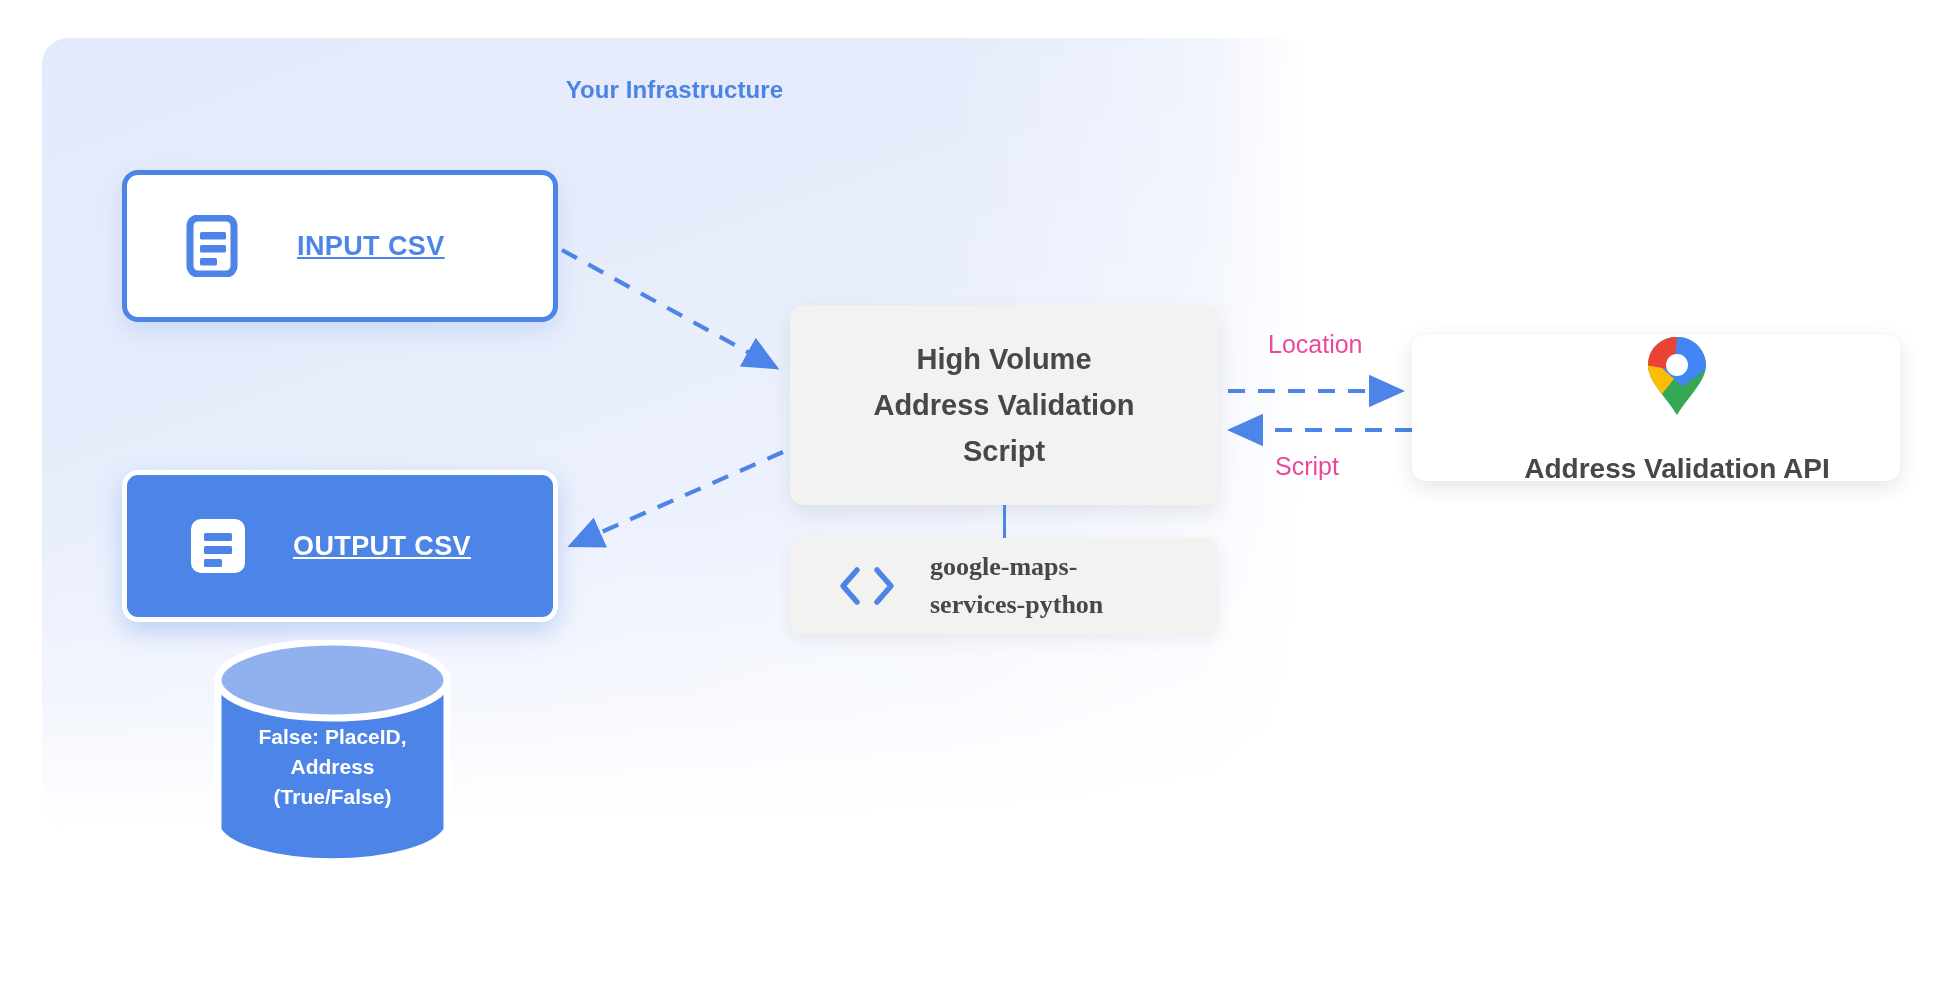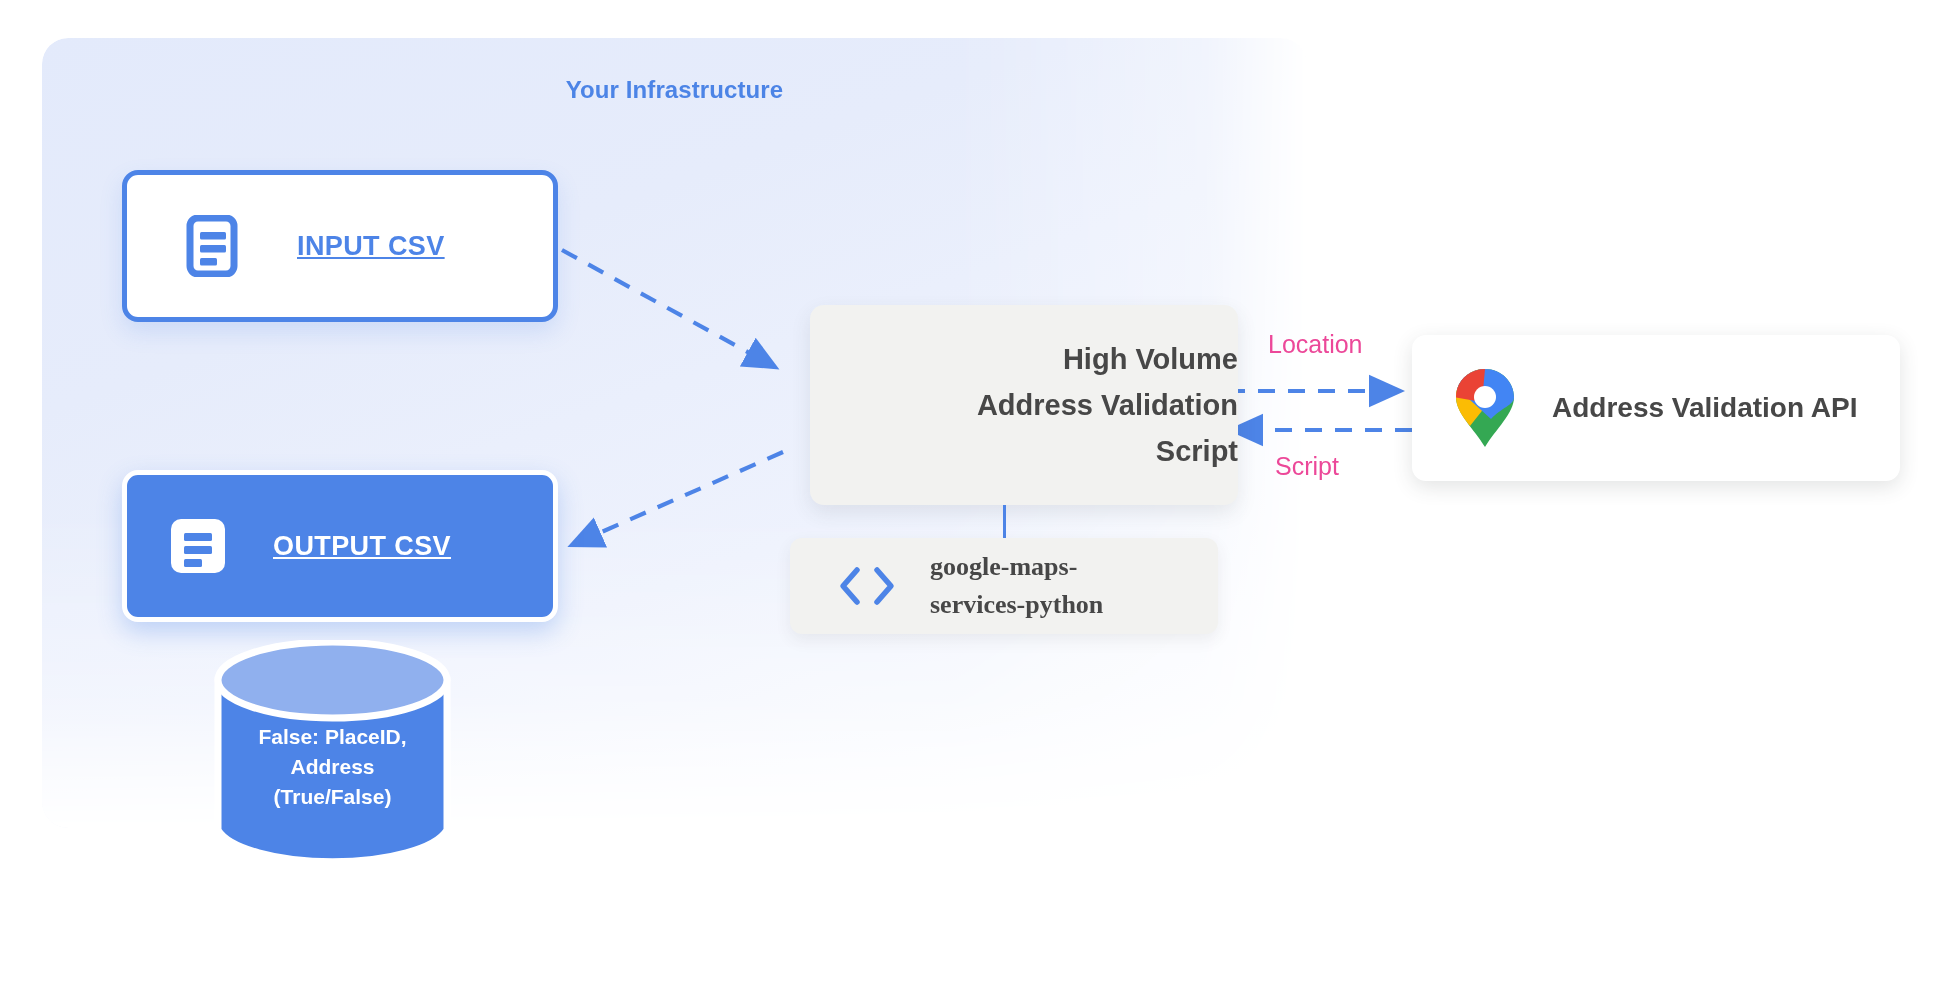--- a/index.html
+++ b/index.html
@@ -33,37 +33,36 @@
   .input-csv{
     left:122px;top:170px;width:436px;height:152px;
     background:#ffffff;border:5px solid #4d84e7;border-radius:16px;
     box-shadow:0 10px 22px rgba(77,132,231,.17);
     padding-left:56px;gap:52px;
   }
   .output-csv{
     left:122px;top:470px;width:436px;height:152px;
     background:#4d84e7;border:5px solid #ffffff;border-radius:16px;
     box-shadow:0 10px 24px rgba(77,132,231,.30);
-    padding-left:40px;gap:44px;
+    padding-left:60px;gap:44px;
   }
   .node-label{font-size:27px;font-weight:700;letter-spacing:.4px;text-decoration:underline;}
   .input-csv .node-label{color:#4d84e7;}
   .output-csv .node-label{color:#ffffff;}
 
   
   .doc-icon{width:62px;height:62px;position:relative;flex:0 0 auto;}
   .doc-icon svg{display:block;width:62px;height:62px;}
 
   
   .script-box{
     left:790px;top:305px;width:428px;height:200px;
     background:#f2f2f0;border-radius:14px;
-    flex-direction:column;justify-content:center;align-items:flex-end;
+    flex-direction:column;justify-content:center;align-items:center;
     box-shadow:0 8px 20px rgba(60,64,67,.10);
-    margin-left:20px;
   }
   .script-line{font-size:29px;font-weight:700;color:#474747;line-height:46px;text-align:center;}
 
   .connector{
     position:absolute;left:1003px;top:505px;width:3px;height:33px;background:#4d84e7;
   }
 
   .lib-box{
     left:790px;top:538px;width:428px;height:96px;
     background:#f2f2f0;border-radius:12px;
@@ -73,20 +72,21 @@
   .code-icon{flex:0 0 auto;width:62px;height:46px;}
   .code-icon svg{display:block;}
   .lib-label{font-size:26px;font-weight:700;color:#474747;line-height:38px;font-family:Liberation Serif, serif;}
 
   
   .api-box{
     left:1412px;top:335px;width:488px;height:146px;
     background:#ffffff;border-radius:14px;
     align-items:center;padding-left:42px;gap:36px;
     box-shadow:0 6px 20px rgba(60,64,67,.14);
+    flex-direction:column;
   }
   .gmaps-pin{flex:0 0 auto;width:62px;height:82px;}
   .gmaps-pin svg{display:block;}
   .api-label{font-size:28px;font-weight:700;color:#474747;white-space:nowrap;}
 
   
   .db{position:absolute;left:210px;top:640px;width:245px;height:230px;}
   .db svg{display:block;}
   .db-text{
     position:absolute;left:0;top:82px;width:245px;text-align:center;

